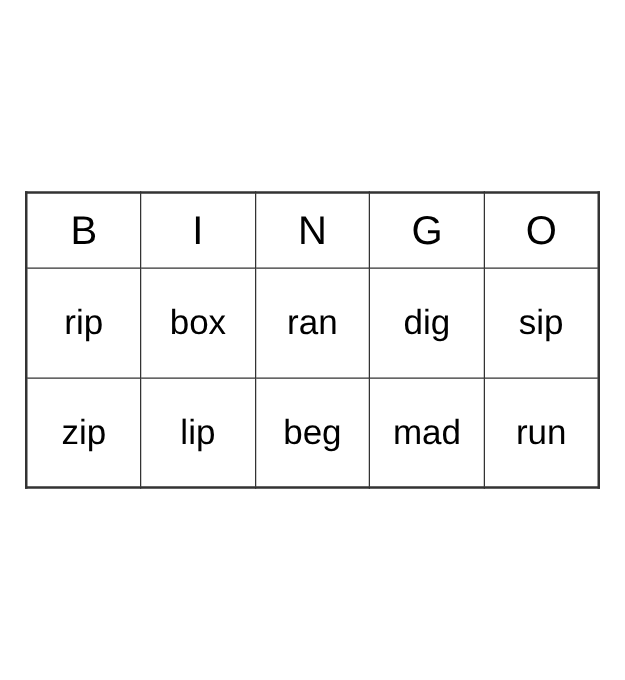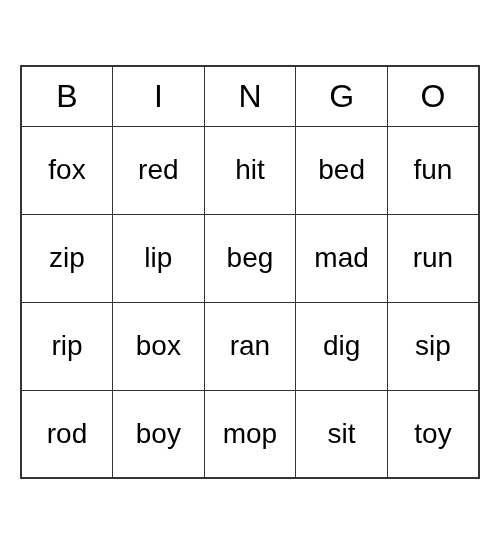--- a/index.html
+++ b/index.html
@@ -46,42 +46,28 @@
   <thead>
     <tr>
       <th>B</th>
       <th>I</th>
       <th>N</th>
       <th>G</th>
       <th>O</th>
     </tr>
   </thead>
   <tbody id="bingo-body">
-  <tr>
-        <td>fox</td>
-        <td>red</td>
-        <td>hit</td>
-        <td>bed</td>
-        <td>fun</td>
+      <tr>
+        <td>rip</td>
+        <td>box</td>
+        <td>ran</td>
+        <td>dig</td>
+        <td>sip</td>
       </tr>
       <tr>
         <td>zip</td>
         <td>lip</td>
         <td>beg</td>
         <td>mad</td>
         <td>run</td>
       </tr>
-      <tr>
-        <td>rip</td>
-        <td>box</td>
-        <td>ran</td>
-        <td>dig</td>
-        <td>sip</td>
-      </tr>
-      <tr>
-        <td>rod</td>
-        <td>boy</td>
-        <td>mop</td>
-        <td>sit</td>
-        <td>toy</td>
-      </tr>
     </tbody>
 </table>
 
 </body></html>

